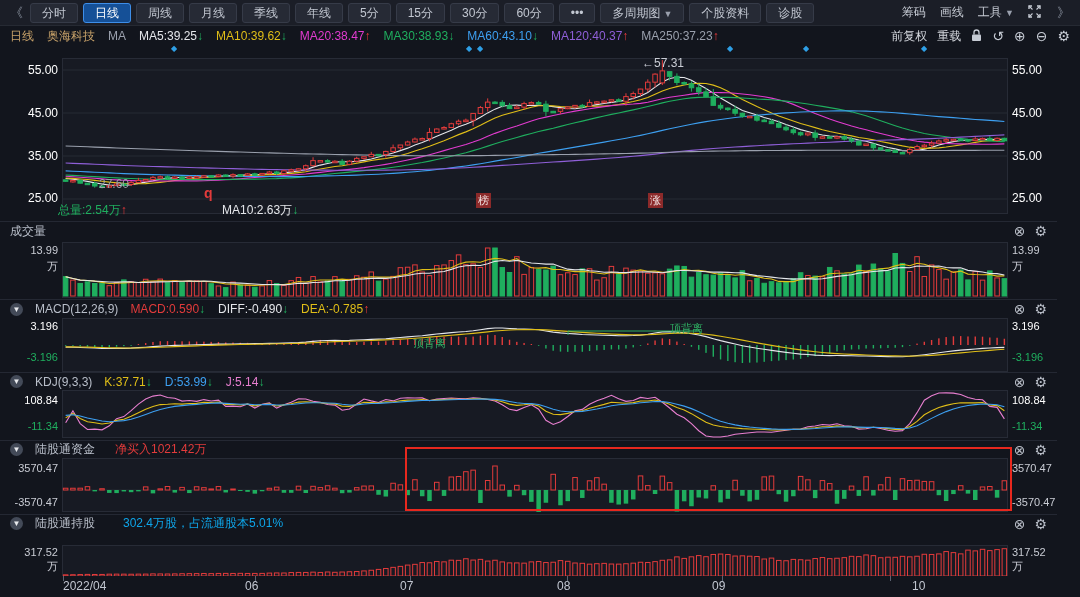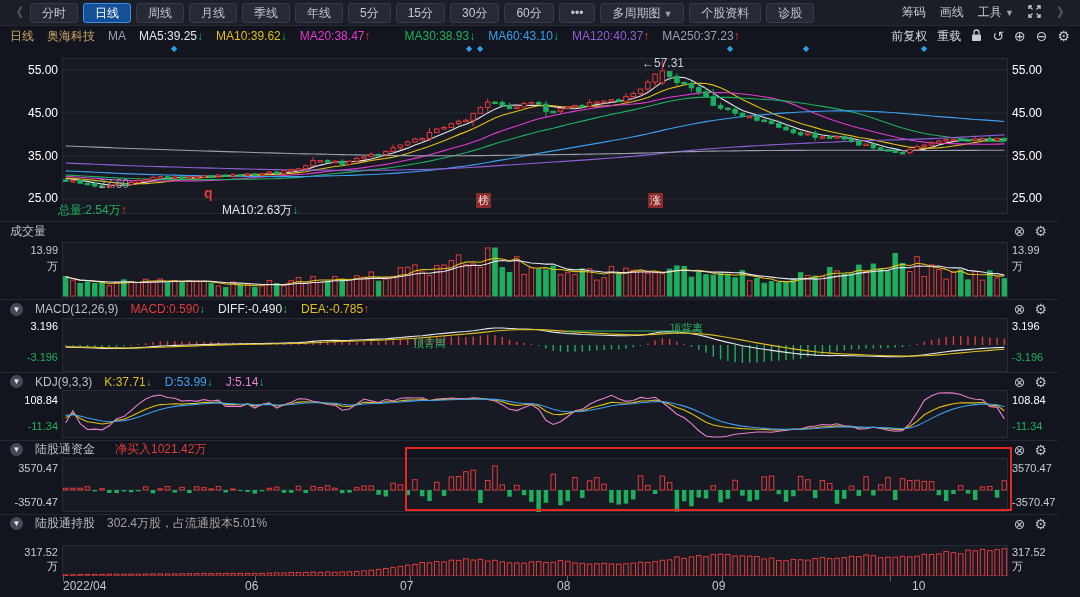--- a/index.html
+++ b/index.html
@@ -90,21 +90,21 @@
   </div>
 
   <div class="infobar">
     <span class="inf-period">日线</span>
     <span class="inf-stock">奥海科技</span>
     <span class="inf-ma">MA</span>
     <span style="display:flex;gap:13px">
         <span class="chip" style="color: rgb(228, 230, 234);">MA5:39.25<span class="arrow-down">↓</span></span>
         <span class="chip" style="color: rgb(224, 190, 24);">MA10:39.62<span class="arrow-down">↓</span></span>
         <span class="chip" style="color: rgb(226, 59, 208);">MA20:38.47<span class="arrow-up">↑</span></span>
-        <span class="chip" style="color: rgb(31, 174, 94); margin-left: 21px;">MA30:38.93<span class="arrow-down">↓</span></span>
+        <span class="chip" style="color: rgb(31, 174, 94);">MA30:38.93<span class="arrow-down">↓</span></span>
         <span class="chip" style="color: rgb(61, 159, 240);">MA60:43.10<span class="arrow-down">↓</span></span>
         <span class="chip" style="color: rgb(143, 95, 216);">MA120:40.37<span class="arrow-up">↑</span></span>
         <span class="chip" style="color: rgb(154, 160, 173);">MA250:37.23<span class="arrow-up">↑</span></span>
       </span>
     <div class="inf-right">
       <span>前复权</span>
       <span>重载</span>
       <span class="ic">
         <svg width="11" height="13" viewBox="0 0 11 13" fill="none" stroke="#c6cbd4" stroke-width="1.3">
           <rect x="1" y="5.5" width="9" height="6.5" fill="#c6cbd4" stroke="none" rx="1"></rect>
@@ -895,21 +895,21 @@
     </svg>
   <div class="axis l gry-t" style="top:462px">3570.47</div>
   <div class="axis l gry-t" style="top:496px">-3570.47</div>
   <div class="axis r gry-t" style="top:462px">3570.47</div>
   <div class="axis r gry-t" style="top:496px">-3570.47</div>
   <div class="hl-box" style="left:405px;top:447px;width:607px;height:64px"></div>
 
   <div class="ind-head" style="top:514px;height:18px;border-top:1px solid #242833">
     <span class="collapse">▼</span>
     <span>陆股通持股</span>
-    <span style="color:#a3a3a3;margin-left:0">302.4万股，占流通股本5.01%</span>
+    <span style="color:#0ea5e9;margin-left:16px">302.4万股，占流通股本5.01%</span>
     <div class="head-icons">
       <span>⊗</span>
       <span>⚙</span>
     </div>
   </div>
   <div class="pane" style="top:545px;height:31px"></div>
   <svg class="canvas" id="svg-hold" style="top:545px" height="31">
       <rect x="1.3826153846153848" y="29.8177658766923" width="4.511692307692307" height="1.1822341233076998" fill="#171a23" stroke="#e23b3b" stroke-width="1"></rect>
       <rect x="8.659538461538462" y="29.72186434900288" width="4.511692307692307" height="1.278135650997118" fill="#171a23" stroke="#e23b3b" stroke-width="1"></rect>
       <rect x="15.93646153846154" y="29.55069794946711" width="4.511692307692307" height="1.449302050532888" fill="#171a23" stroke="#e23b3b" stroke-width="1"></rect>

